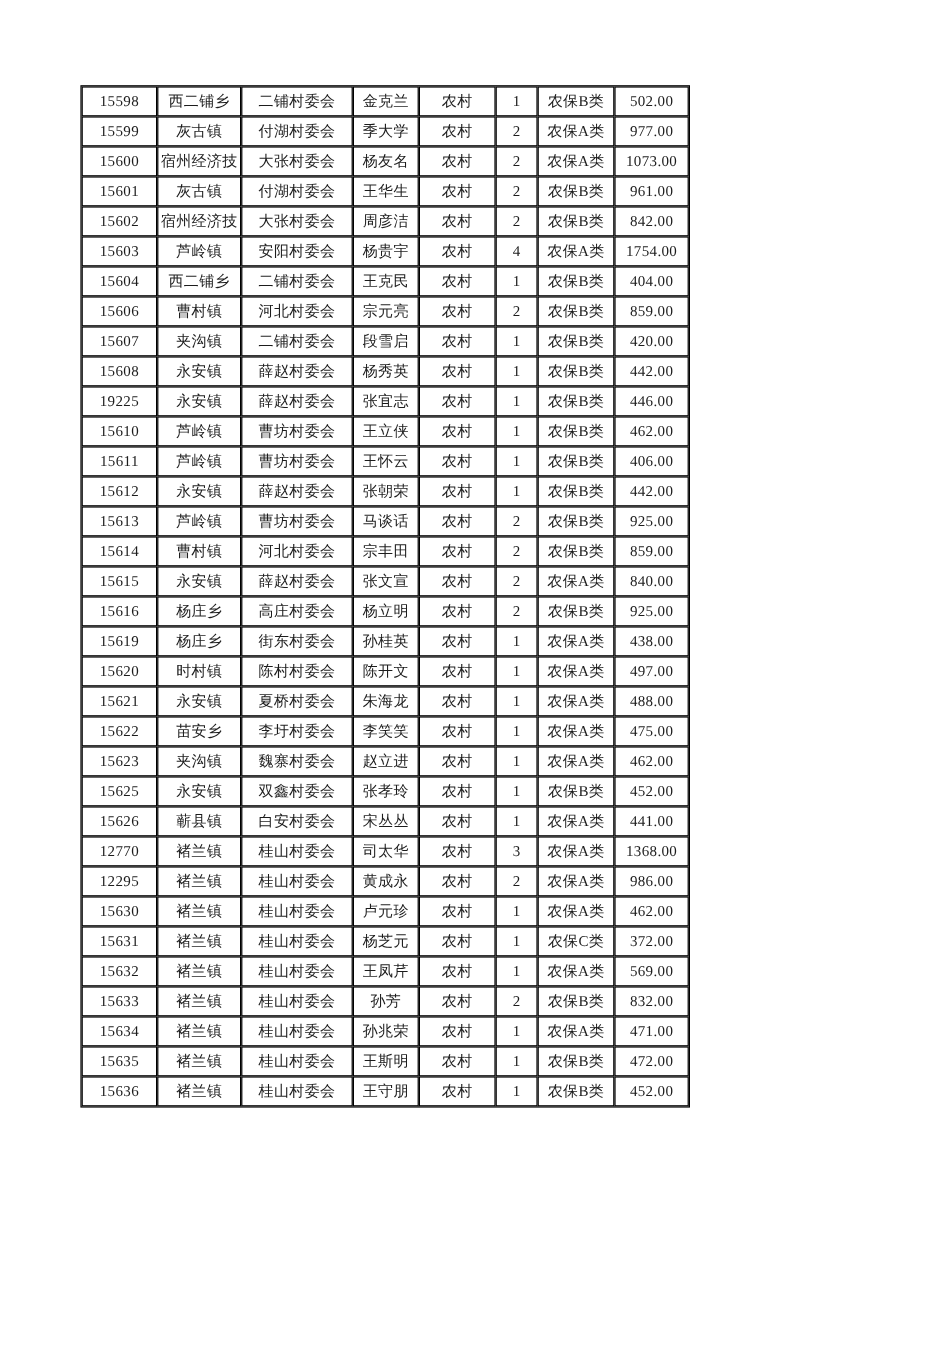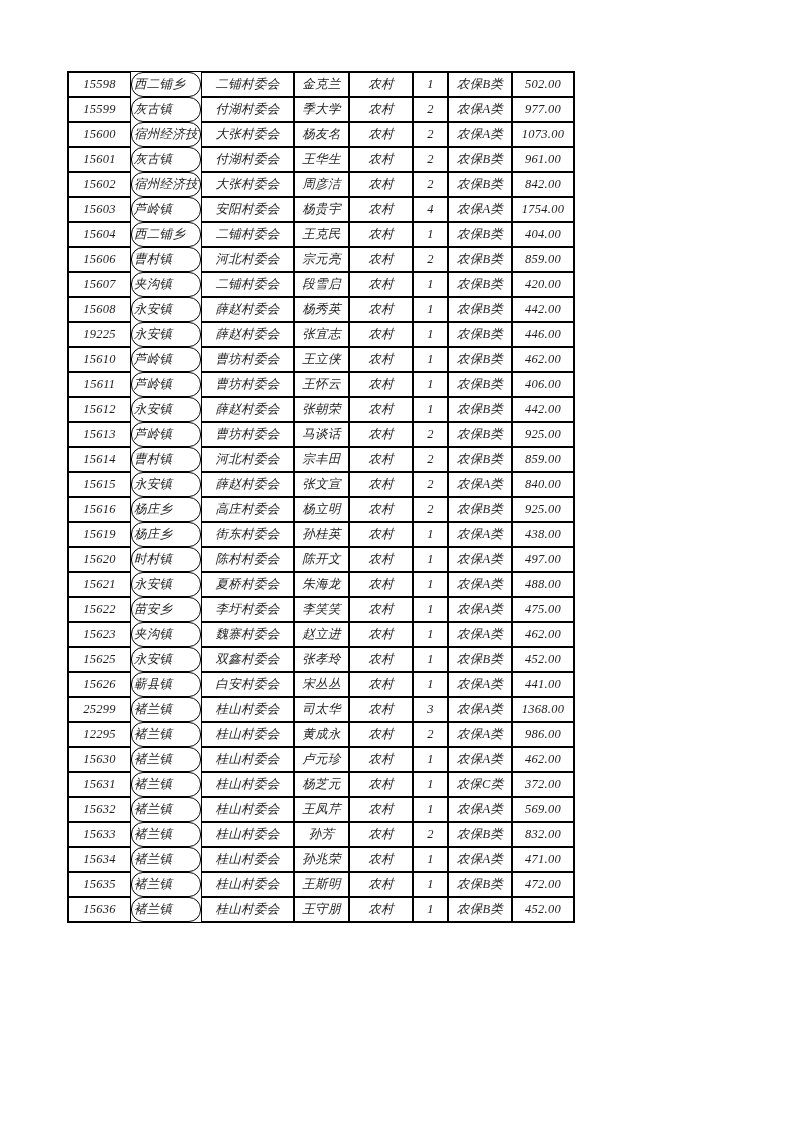--- a/index.html
+++ b/index.html
@@ -19,34 +19,33 @@
   table.records {
     position: absolute;
     left: 67px;
     top: 71px;
     border-spacing: 0;
     border-collapse: separate;
     table-layout: fixed;
     border: 1px solid #000000;
     color: #1c1c1c;
     font-size: 12.5px;
-    font-style: italic;
   }
   table.records td {
     border: 1px solid #000000;
     height: 23px;
     padding: 0 2px;
     text-align: center;
     vertical-align: middle;
     overflow: hidden;
     white-space: nowrap;
     box-sizing: content-box;
     letter-spacing: 0.3px;
   }
-  table.records td.left { text-align: left; border-radius: 12px; }
+  table.records td.left { text-align: center; }
   col.col-row-number      { width: 63px; }
   col.col-town            { width: 62px; }
   col.col-village-committee { width: 93px; }
   col.col-person-name     { width: 55px; }
   col.col-category        { width: 64px; }
   col.col-person-count    { width: 35px; }
   col.col-insurance-class { width: 64px; }
   col.col-amount          { width: 62px; }
 </style>
 </head>
@@ -309,21 +308,21 @@
           <td>15626</td>
           <td class="left">蕲县镇</td>
           <td>白安村委会</td>
           <td>宋丛丛</td>
           <td>农村</td>
           <td>1</td>
           <td>农保A类</td>
           <td>441.00</td>
         </tr>
         <tr>
-          <td>25299</td>
+          <td>12770</td>
           <td class="left">褚兰镇</td>
           <td>桂山村委会</td>
           <td>司太华</td>
           <td>农村</td>
           <td>3</td>
           <td>农保A类</td>
           <td>1368.00</td>
         </tr>
         <tr>
           <td>12295</td>

